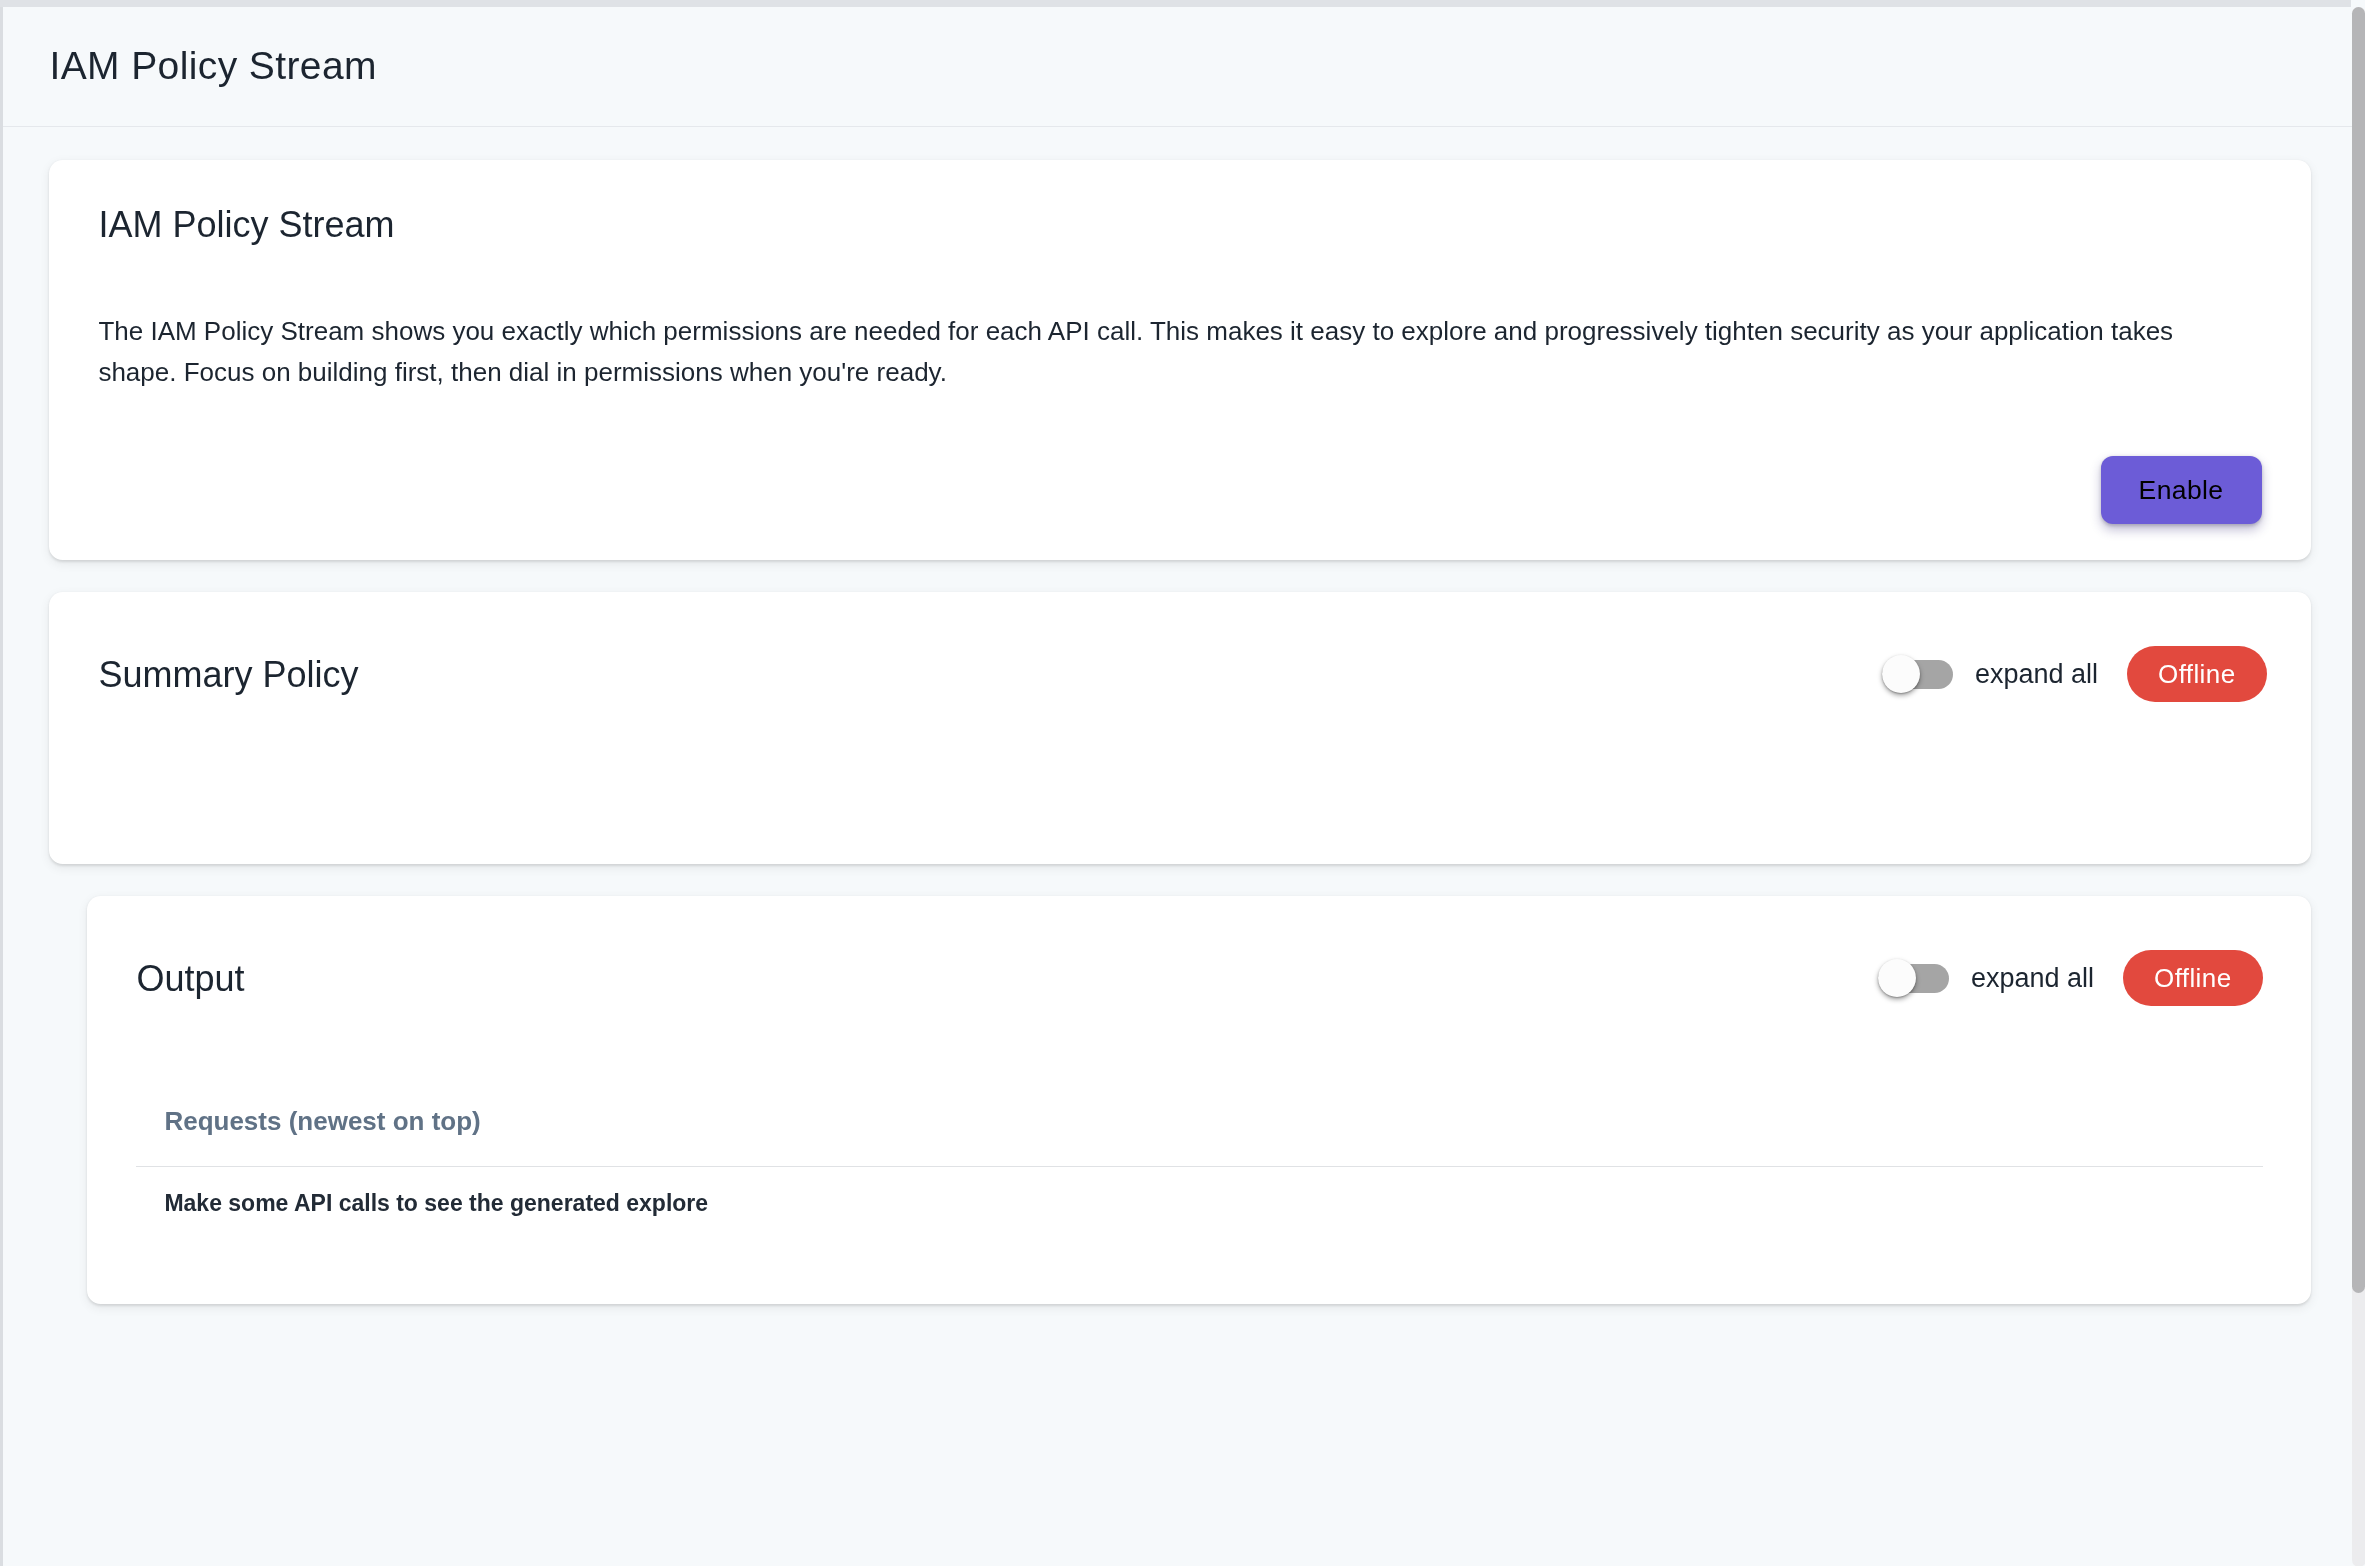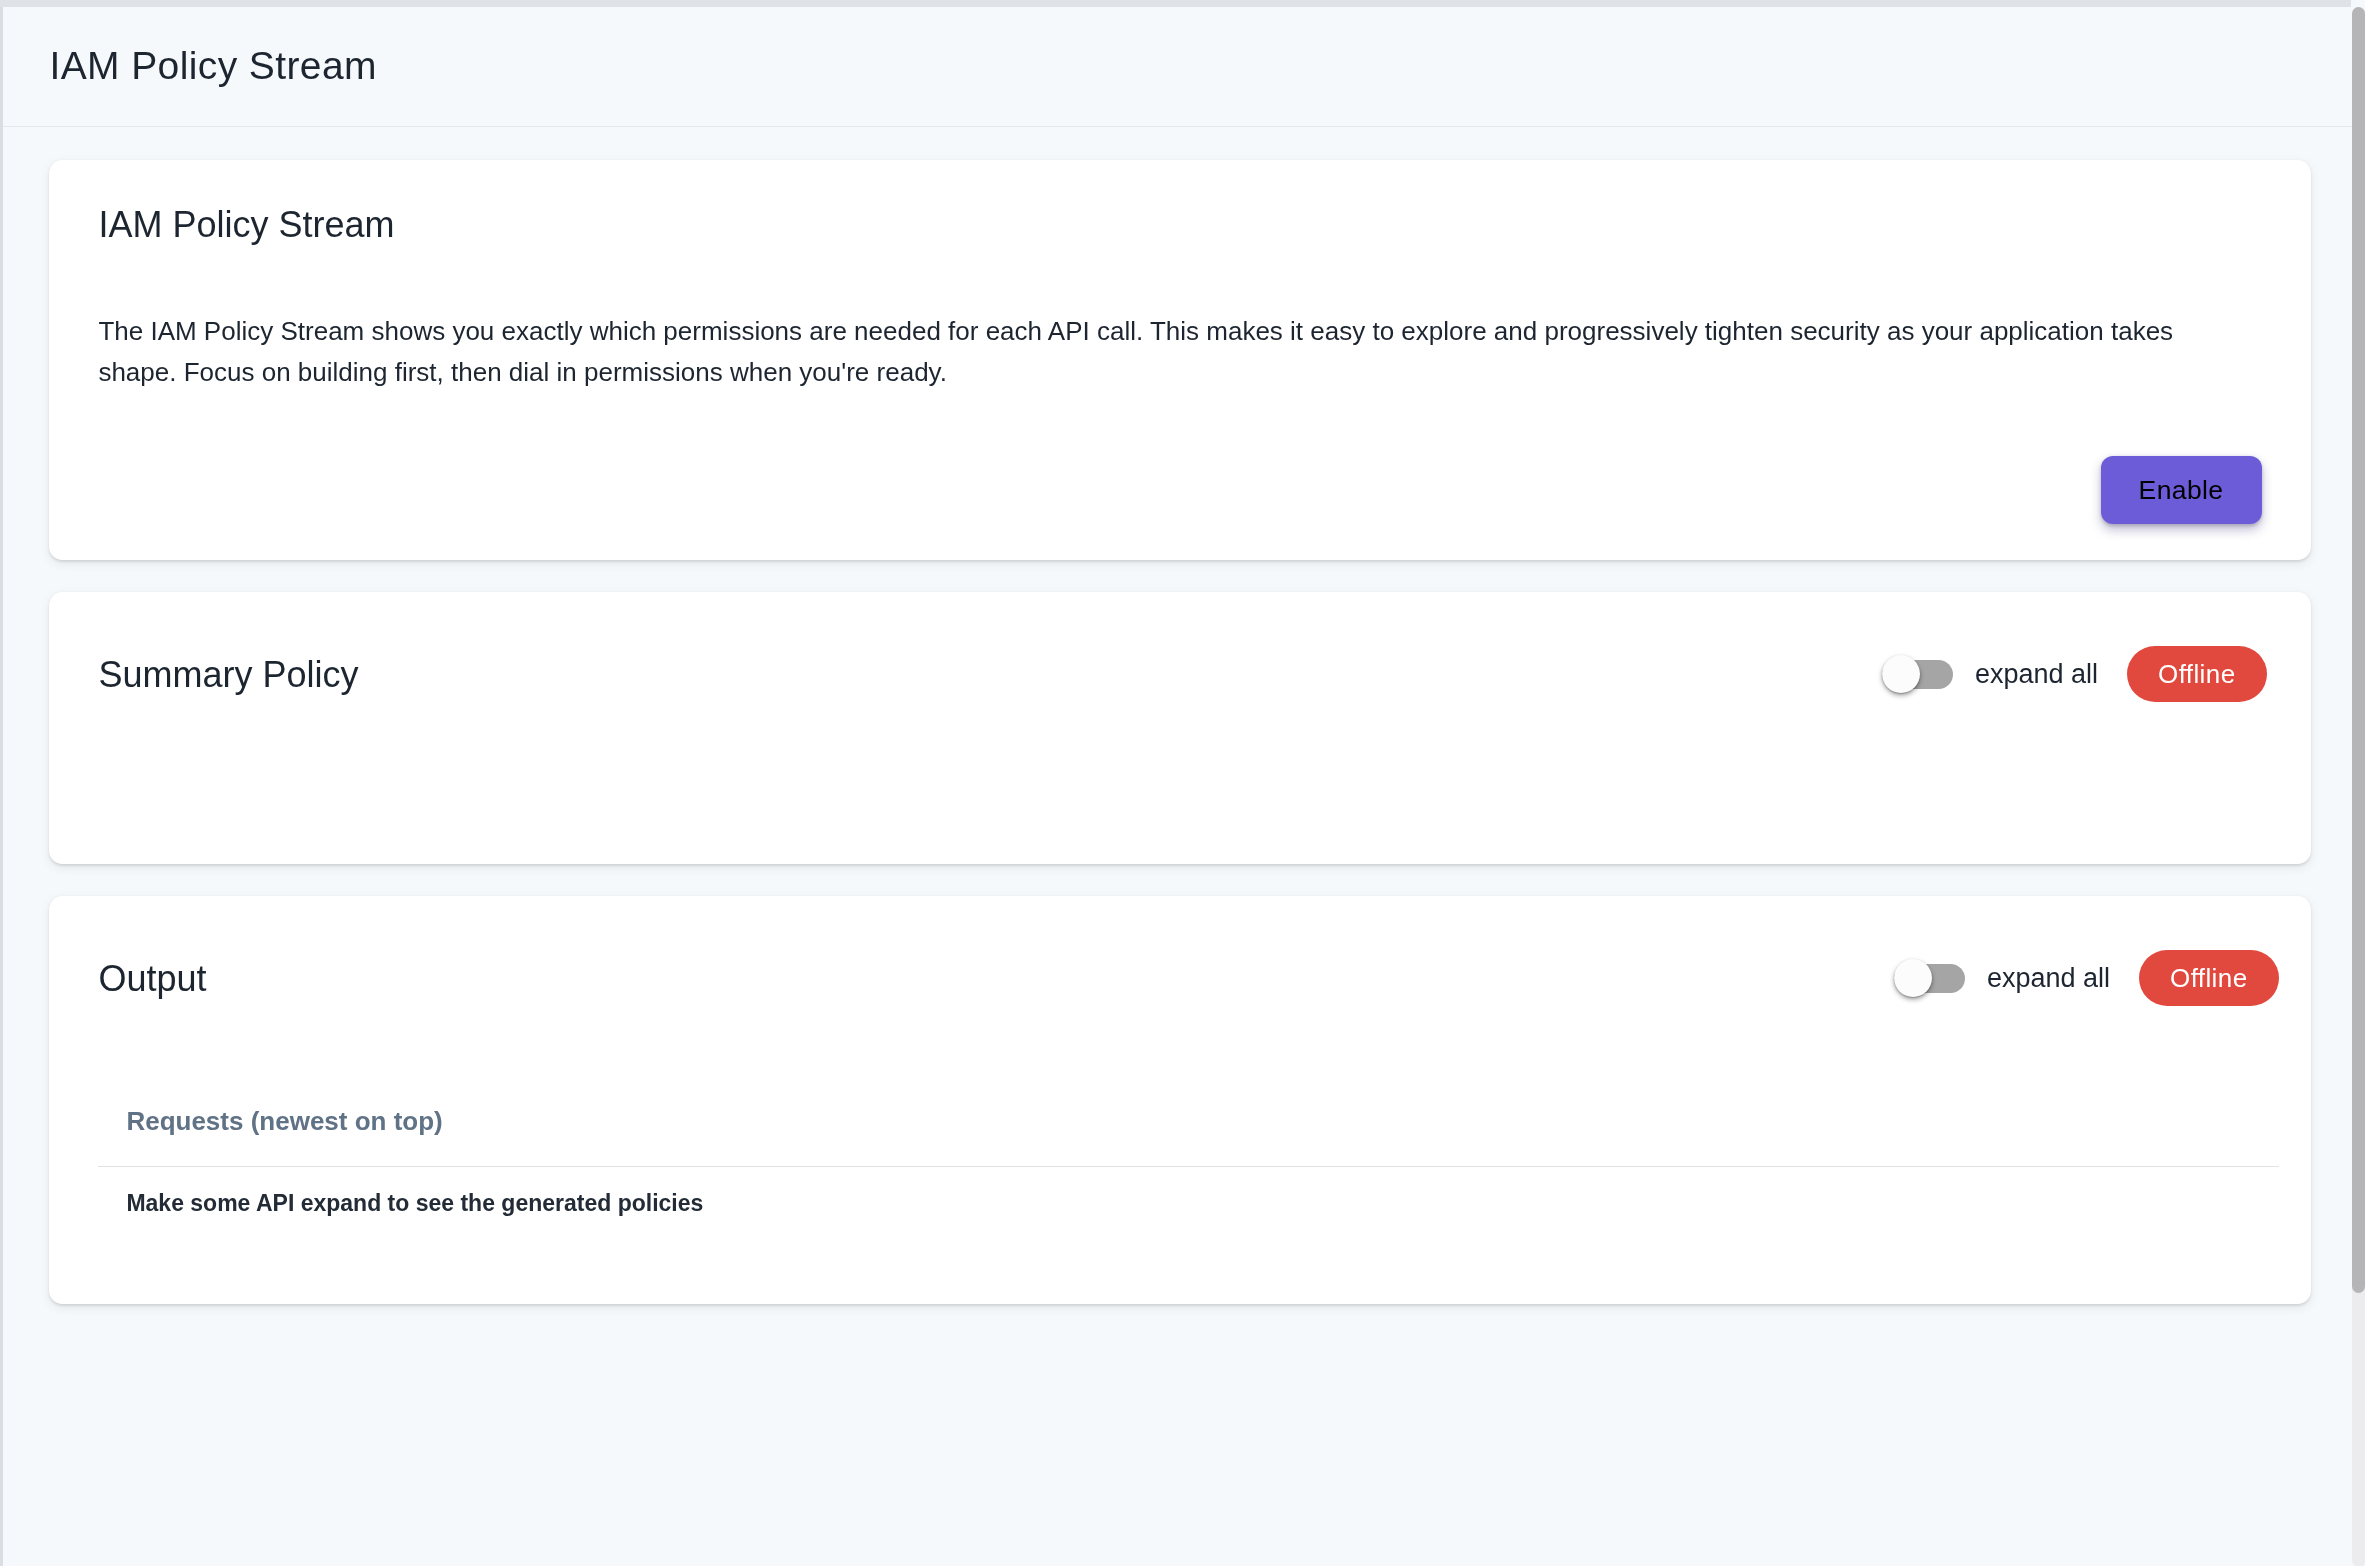--- a/index.html
+++ b/index.html
@@ -51,21 +51,21 @@
   .enable-btn{
     font-family:"Liberation Sans", sans-serif;
     background:var(--accent-purple);
     color:#000000;border:none;cursor:pointer;
     height:68px;padding:0 38px;border-radius:12px;
     font-size:26.5px;letter-spacing:0.4px;
     box-shadow:0 5.1px 10.3px rgba(40,30,110,0.28), 0 1.7px 3.4px rgba(0,0,0,0.18);
   }
 
   .card-summary{height:272px;padding:48px 44px 0 49px;}
-  .card-output{height:408px;padding:48px 32px 0 49px;}
+  .card-output{height:408px;padding:48px 48px 0 49px;margin-left:38px;}
   .card-row{display:flex;align-items:center;height:68px;}
   .card-row .card-heading{flex:0 0 auto;}
   .spacer{flex:1 1 auto;}
   .controls{display:flex;align-items:center;justify-content:space-between;}
 
   
   .switch{
     position:relative;width:71px;height:29px;border-radius:14.5px;
     background:#a5a5a5;cursor:pointer;flex:0 0 auto;
     margin-right:22px;
@@ -136,21 +136,21 @@
       <div class="controls">
         <div class="switch">
           <span class="knob"></span>
         </div>
         <span class="expand-label">expand all</span>
         <span class="status-badge">Offline</span>
       </div>
     </div>
     <div class="requests-table">
       <div class="requests-header">Requests (newest on top)</div>
-      <div class="requests-empty">Make some API expand to see the generated policies</div>
+      <div class="requests-empty">Make some API calls to see the generated explore</div>
     </div>
   </section>
 
 </main>
 
 <div class="scrollbar">
   <div class="thumb"></div>
 </div>
 
 

